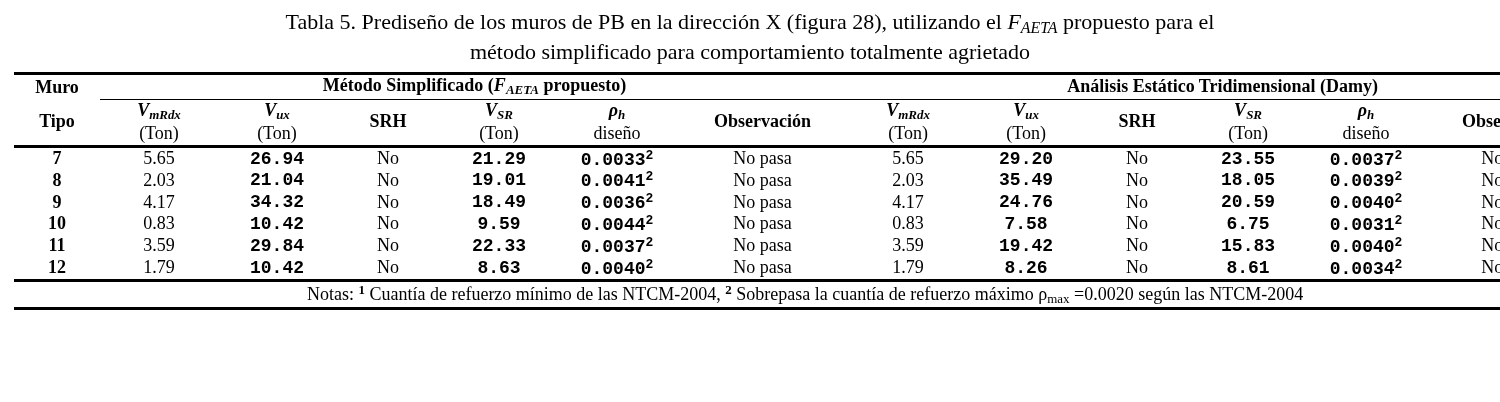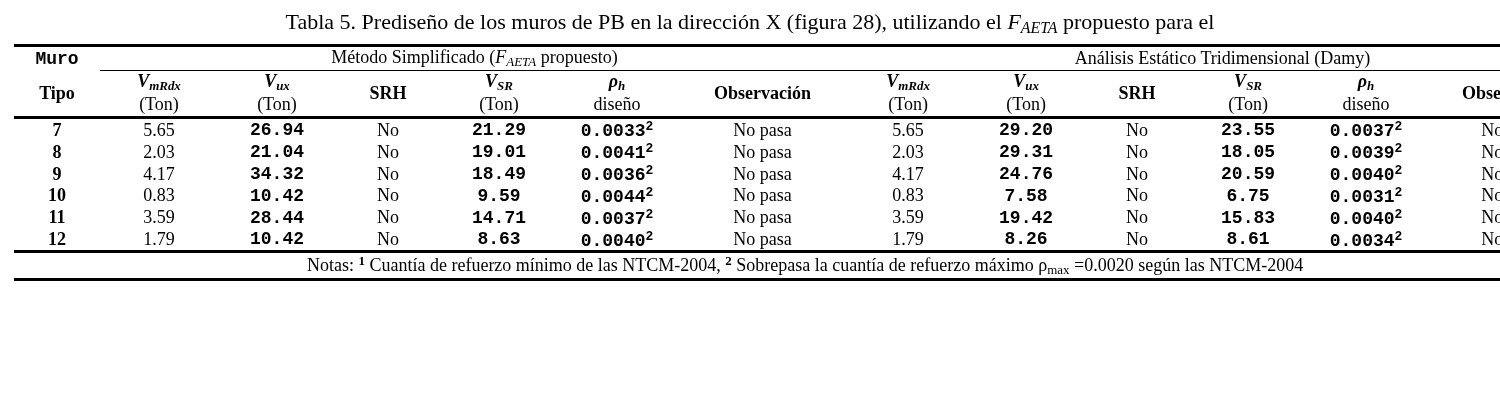--- a/index.html
+++ b/index.html
@@ -45,30 +45,29 @@
     padding: 0;
     font-size: 18px;
     text-align: center;
     vertical-align: middle;
   }
   .rule-top td    { border-top: 3px solid #000; }
   .rule-thick td  { border-top: 3px solid #000; }
   .rule-bot td    { border-bottom: 3px solid #000; }
 
   .hdr-group {
-    font-weight: normal;
+    font-weight: bold;
     font-size: 21px;
     padding: 3px 0 4px 0;
     border-bottom: 1.5px solid #000;
   }
   .hdr-muro {
     font-weight: bold;
     font-size: 17px;
     padding: 3px 0 1px 0;
-    font-family: Liberation Mono, monospace;
   }
   .hdr-tipo {
     font-weight: bold;
     font-size: 17px;
     padding: 1px 0 4px 0;
   }
   .colhdr {
     font-weight: bold;
     font-size: 16px;
     line-height: 1.22;
@@ -92,20 +91,21 @@
   .notes .submax { font-size: 0.72em; vertical-align: -0.25em; }
 </style>
 </head>
 <body>
 
 <div class="page">
 
   <div class="caption">
     <span class="lbl">Tabla 5.</span>
     <span>Prediseño de los muros de PB en la dirección X (figura 28), utilizando el </span><span class="ital">F</span><span class="ital sub">AETA</span><span> propuesto para el</span>
+    <div>método simplificado para comportamiento totalmente agrietado</div>
   </div>
 
   <table class="main">
     <colgroup>
       <col style="width:86px">
       <col style="width:118px">
         <col style="width:118px">
         <col style="width:104px">
         <col style="width:118px">
         <col style="width:118px">
@@ -161,21 +161,21 @@
 
     <tr class="datarow">
       <td class="tipo">8</td>
       <td>2.03</td>
       <td class="b">21.04</td>
       <td>No</td>
       <td class="b">19.01</td>
       <td class="b"><span>0.0041</span><span class="sup">2</span></td>
       <td>No pasa</td>
       <td>2.03</td>
-      <td class="b">29.31</td>
+      <td class="b">35.49</td>
       <td>No</td>
       <td class="b">18.05</td>
       <td class="b"><span>0.0039</span><span class="sup">2</span></td>
       <td>No pasa</td>
     </tr>
 
     <tr class="datarow">
       <td class="tipo">9</td>
       <td>4.17</td>
       <td class="b">34.32</td>
@@ -203,23 +203,23 @@
       <td class="b">7.58</td>
       <td>No</td>
       <td class="b">6.75</td>
       <td class="b"><span>0.0031</span><span class="sup">2</span></td>
       <td>No pasa</td>
     </tr>
 
     <tr class="datarow">
       <td class="tipo">11</td>
       <td>3.59</td>
-      <td class="b">28.44</td>
-      <td>No</td>
-      <td class="b">14.71</td>
+      <td class="b">29.84</td>
+      <td>No</td>
+      <td class="b">22.33</td>
       <td class="b"><span>0.0037</span><span class="sup">2</span></td>
       <td>No pasa</td>
       <td>3.59</td>
       <td class="b">19.42</td>
       <td>No</td>
       <td class="b">15.83</td>
       <td class="b"><span>0.0040</span><span class="sup">2</span></td>
       <td>No pasa</td>
     </tr>
 

